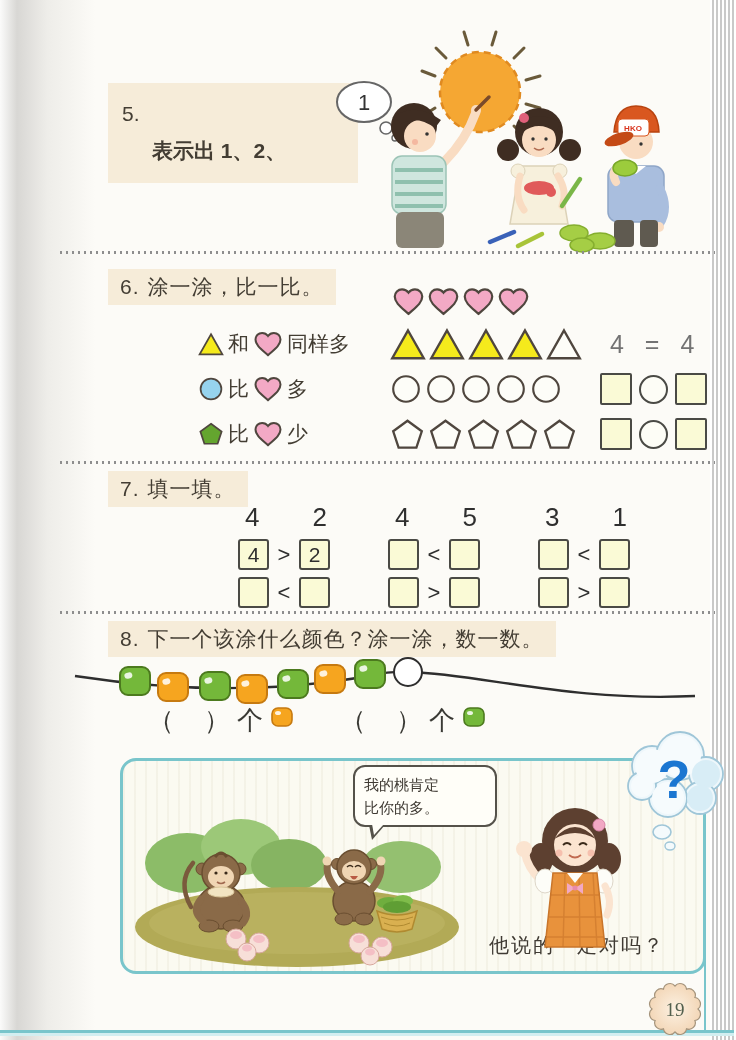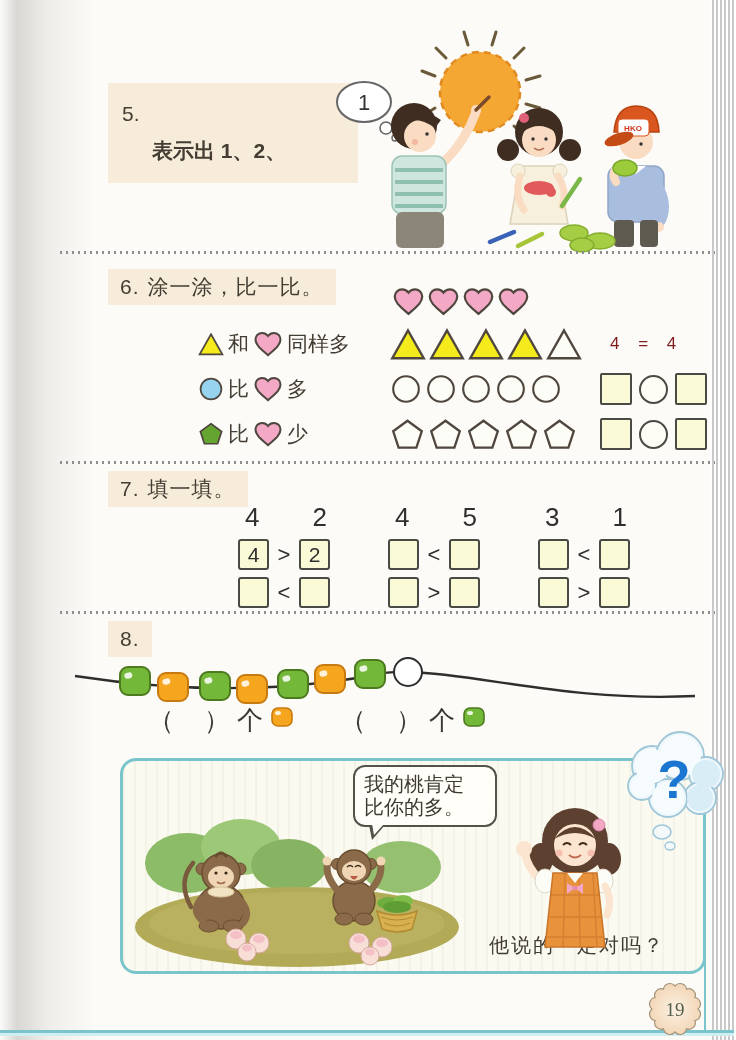--- a/index.html
+++ b/index.html
@@ -23,21 +23,21 @@
   .dots{position:absolute;height:3px;z-index:2;
       background:repeating-linear-gradient(90deg,var(--dots-gray) 0 2px,transparent 2px 6px);}
 
   .art{position:absolute;z-index:2;}
   .hearts-row{position:absolute;left:392px;top:285px;display:flex;gap:2px;z-index:2;}
   .ex6row{position:absolute;left:0;width:736px;height:40px;z-index:2;}
   .lbl{position:absolute;left:198px;top:0;height:40px;display:flex;align-items:center;gap:4px;
       font-size:21px;color:var(--text-dark);}
   .shapes{position:absolute;left:390px;top:0;height:40px;display:flex;align-items:center;gap:3px;}
   .ans{position:absolute;left:610px;top:0;height:40px;display:flex;align-items:center;
-      font-size:17px;color:#7f1d1d;letter-spacing:7px;}
+      font-size:25px;color:#737373;letter-spacing:7px;}
   .slots{position:absolute;left:600px;top:0;height:40px;display:flex;align-items:center;gap:7px;}
   .slot-sq{width:28px;height:28px;background:var(--slot-fill);border:2px solid #4a4a45;border-radius:2px;}
   .slot-ci{width:25px;height:25px;background:#fdfdf6;border:2px solid #4a4a45;border-radius:50%;}
 
   .ex7-group{position:absolute;top:502px;width:96px;z-index:2;}
   .ex7-nums{display:flex;justify-content:space-between;padding:0 7px;font-size:26px;color:#2f2f2f;height:30px;}
   .ex7-row{display:flex;align-items:center;gap:6px;margin-top:7px;height:31px;}
   .abox{width:27px;height:27px;background:var(--slot-fill);border:2px solid #4a4a45;border-radius:3px;
       font-size:21px;display:flex;align-items:center;justify-content:center;color:#2f2f2f;}
   .op{width:18px;text-align:center;font-size:22px;color:#2f2f2f;}
@@ -45,21 +45,21 @@
   .count-row{position:absolute;left:148px;top:703px;display:flex;align-items:center;font-size:26px;
       color:#3a3a35;z-index:2;}
   .count-group{display:flex;align-items:center;gap:7px;}
   .count-group + .count-group{margin-left:46px;}
   .paren-blank{display:inline-block;width:16px;}
 
   .panel{position:absolute;left:120px;top:758px;width:580px;height:210px;border:3px solid var(--accent-teal);
       border-radius:16px;z-index:2;background-color:#fbfaf1;
       background-image:repeating-linear-gradient(90deg,rgba(208,202,176,.16) 0 2px,transparent 2px 11px);}
   .bubble{position:absolute;left:230px;top:4px;width:122px;background:#fffef8;border:2px solid #55524a;
-      border-radius:12px;padding:6px 9px;font-size:20px;line-height:23px;color:#3f3a33;z-index:3;}
+      border-radius:12px;padding:6px 9px;font-size:15px;line-height:23px;color:#3f3a33;z-index:3;}
   .bubble::after{content:"";position:absolute;left:14px;bottom:-15px;width:0;height:0;
       border-left:3px solid transparent;border-right:13px solid transparent;border-top:15px solid #55524a;}
   .bubble::before{content:"";position:absolute;left:17px;bottom:-10px;width:0;height:0;z-index:1;
       border-left:2px solid transparent;border-right:10px solid transparent;border-top:11px solid #fffef8;}
   .panel-q{position:absolute;right:38px;bottom:12px;font-size:20px;letter-spacing:2px;color:#3f3a33;}
   .qcloud{position:absolute;left:616px;top:726px;width:116px;height:130px;z-index:4;}
   .badge{position:absolute;left:646px;top:980px;width:58px;height:58px;z-index:4;}
 </style>
 </head>
 <body>
@@ -239,20 +239,21 @@
           <span class="op">&gt;</span>
           <div class="abox"></div>
         </div>
       </div>
     </div>
 
   <div class="dots" style="left:60px;top:611px;width:655px"></div>
 
   <div class="exhead" style="left:108px;top:621px">
     <span>8.</span>
+    <span>下一个该涂什么颜色？涂一涂，数一数。</span>
   </div>
   <svg class="art" style="left:70px;top:654px" width="630" height="60" viewBox="0 0 630 60" id="bead-svg">
     <path d="M5,22 C70,32 150,38 230,31 S300,17 340,18 C410,20 500,48 625,42" fill="none" stroke="#2e2e2e" stroke-width="2.4"></path>
   <g transform="translate(65,27)">
         <rect x="-15" y="-14" width="30" height="28" rx="8" fill="#74b83a" stroke="#4c7a1e" stroke-width="2"></rect>
         <rect x="-9" y="-10" width="8" height="6" rx="3" fill="rgba(255,255,255,0.85)" transform="rotate(-15)"></rect>
       </g>
       <g transform="translate(103,33)">
         <rect x="-15" y="-14" width="30" height="28" rx="8" fill="#f6a51f" stroke="#c67a10" stroke-width="2"></rect>
         <rect x="-9" y="-10" width="8" height="6" rx="3" fill="rgba(255,255,255,0.85)" transform="rotate(-15)"></rect>

